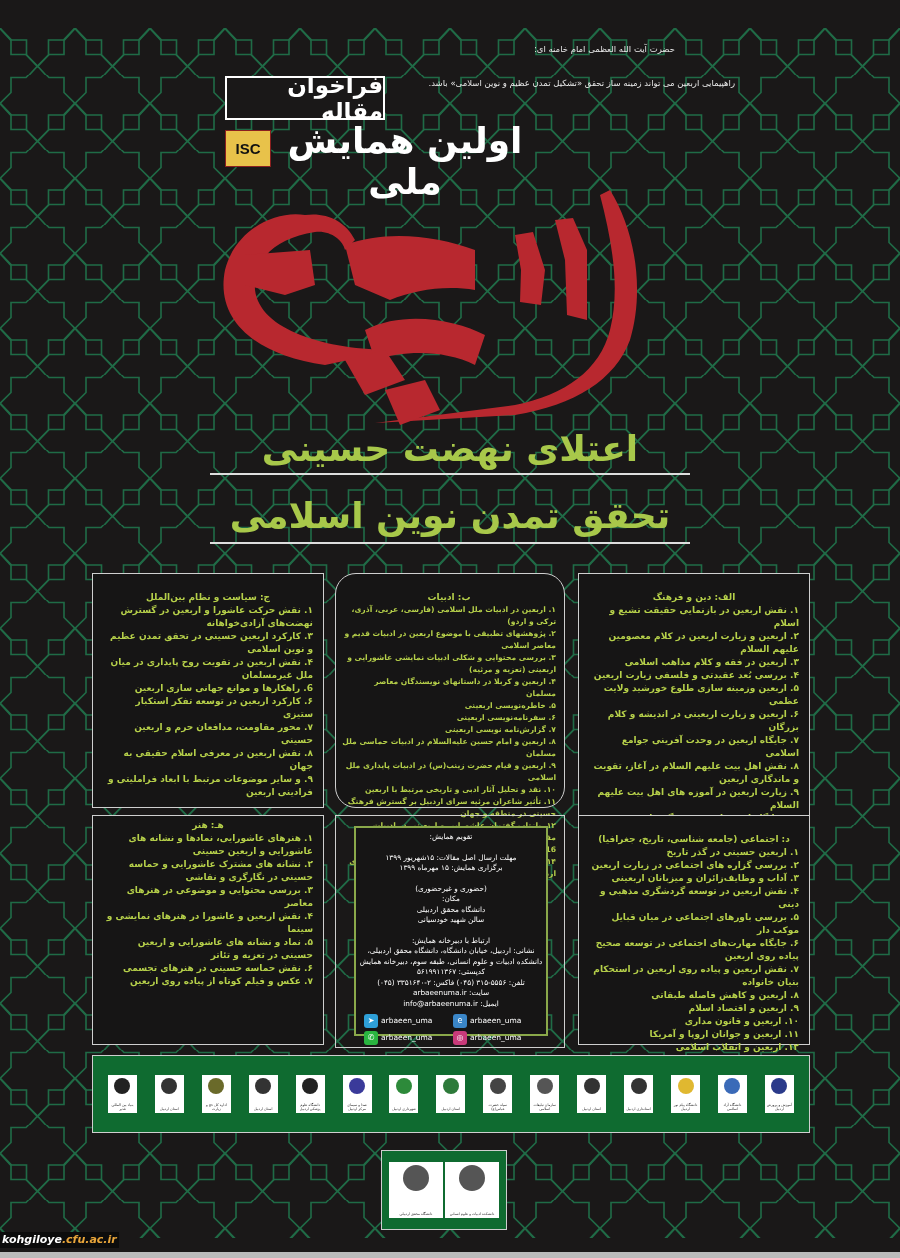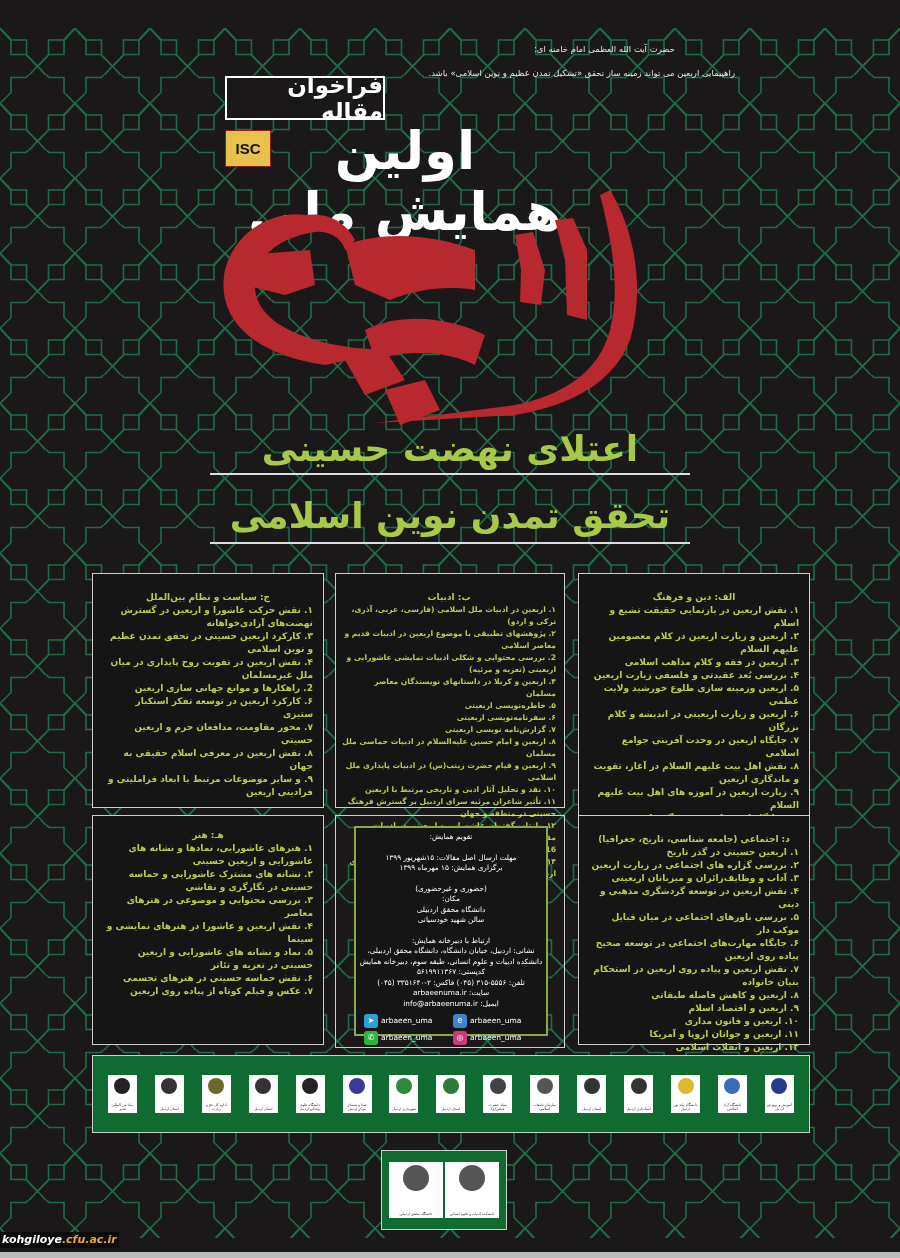--- a/index.html
+++ b/index.html
@@ -3,53 +3,53 @@
 <meta charset="utf-8">
 <style>
   * { box-sizing: border-box; margin: 0; padding: 0; }
   html, body { width: 900px; height: 1258px; background: #1a1818; overflow: hidden; }
   body { position: relative; font-family: "DejaVu Sans", sans-serif; color: #fff; }
 
   .pattern { position: absolute; left: 0; top: 0; width: 900px; height: 1258px; }
 
   .quote { position: absolute; right: 165px; top: 44px; direction: rtl; text-align: right;
     font-size: 8.5px; color: #e8e8e8; font-family: "DejaVu Sans", sans-serif; }
-  .quote .author { display: block; margin-bottom: 14px; padding-right: 60px; }
+  .quote .author { display: block; margin-bottom: 24px; padding-right: 60px; }
 
   .call-box { position: absolute; left: 225px; top: 76px; width: 160px; height: 44px;
     border: 2px solid #fff; background: #1a1818; display: flex; align-items: center; justify-content: center;
     font-size: 23px; font-weight: bold; direction: rtl; font-family: "DejaVu Sans", sans-serif; }
 
   .isc { position: absolute; left: 225px; top: 130px; width: 46px; height: 37px; background: #e8c24a;
     border: 1px solid #8a1f1f; display: flex; align-items: center; justify-content: center;
     font-weight: bold; font-size: 15px; color: #111; font-family: "Liberation Sans", sans-serif; }
 
   .national { position: absolute; left: 245px; top: 120px; width: 320px; text-align: center;
-    font-size: 53px; font-weight: bold; direction: rtl; color: #fff; font-family: "DejaVu Sans", sans-serif; }
+    font-size: 36px; font-weight: bold; direction: rtl; color: #fff; font-family: "DejaVu Sans", sans-serif; }
 
   .arbaeen { position: absolute; left: 215px; top: 190px; width: 470px; height: 245px; }
 
   .green-title { position: absolute; left: 210px; width: 480px; text-align: center;
     color: #a8c84a; font-weight: bold; direction: rtl; font-family: "DejaVu Sans", sans-serif; }
   .t1 { top: 428px; font-size: 36px; }
   .t2 { top: 495px; font-size: 36px; }
   .hr { position: absolute; left: 210px; width: 480px; height: 2px; background: #ddd; }
   .hr1 { top: 473px; } .hr2 { top: 542px; }
 
   .box { position: absolute; border: 1.5px solid #cfcfcf; background: #161515; direction: rtl;
     text-align: right; font-family: "DejaVu Sans", sans-serif; color: #b6d04a; }
   .box .head { text-align: center; font-size: 9px; font-weight: bold; margin-bottom: 2px; }
   .box ol { list-style: none; font-size: 9px; line-height: 13px; font-weight: bold; }
   .box.small ol { font-size: 7.6px; line-height: 12px; font-weight: bold; }
 
   .b1 { left: 578px; top: 573px; width: 232px; height: 262px; padding: 18px 10px 6px 10px; }
-  .b2 { left: 335px; top: 573px; width: 230px; height: 235px; padding: 18px 8px 6px 6px; }
+  .b2 { left: 335px; top: 573px; width: 230px; height: 235px; padding: 18px 8px 6px 6px; border-radius: 21px; }
   .b3 { left: 92px;  top: 573px; width: 232px; height: 235px; padding: 18px 10px 0 10px; }
   .b4 { left: 578px; top: 815px; width: 232px; height: 230px; padding: 18px 10px 6px 10px; }
-  .b6 { left: 92px;  top: 815px; width: 232px; height: 230px; padding: 14px 10px 6px 10px; }
+  .b6 { left: 92px;  top: 815px; width: 232px; height: 230px; padding: 4px 10px 6px 10px; }
 
   .b5 { position: absolute; left: 335px; top: 815px; width: 230px; height: 233px; border: 1.5px solid #cfcfcf; }
   .b5 .inner { position: absolute; left: 18px; top: 10px; width: 194px; height: 210px; border: 2px solid #8aa84a;
     background: #161515; direction: rtl; text-align: center; color: #fff; font-size: 7.3px; line-height: 10.5px; padding-top: 4px; }
   .b5 .gap { height: 10px; }
   .social { display: grid; grid-template-columns: 1fr 1fr; gap: 3px 4px; padding: 2px 8px; direction: ltr; margin-top: 3px; }
   .soc { display: flex; align-items: center; gap: 3px; font-size: 7.5px; color: #fff; }
   .soc .ico { width: 14px; height: 14px; border-radius: 3px; display: flex; align-items: center; justify-content: center; font-size: 8px; }
   .ico.tg { background: #2ea0d8; } .ico.ea { background: #3a86c8; } .ico.wa { background: #2ab540; } .ico.ig { background: #c93a7a; }
 
@@ -129,41 +129,41 @@
       <li>۱۳. پیاده روی اربعین و بُعد فرهنگسازی دینی</li>
       <li>۱۴. تحلیل و بررسی خطبه های اربعینی</li>
       <li>۱۵. اربعین و امر به معروف و نهی از منکر</li>
     </ol>
 </div>
 <div class="box b2 small">
   <div class="head">ب: ادبیات</div>
   <ol id="list-literature">
       <li>۱. اربعین در ادبیات ملل اسلامی (فارسی، عربی، آذری، ترکی و اردو)</li>
       <li>۲. پژوهشهای تطبیقی با موضوع اربعین در ادبیات قدیم و معاصر اسلامی</li>
-      <li>2. بررسی محتوایی و شکلی ادبیات نمایشی عاشورایی و اربعینی (تعزیه و مرثیه)</li>
+      <li>۳. بررسی محتوایی و شکلی ادبیات نمایشی عاشورایی و اربعینی (تعزیه و مرثیه)</li>
       <li>۴. اربعین و کربلا در داستانهای نویسندگان معاصر مسلمان</li>
       <li>۵. خاطره‌نویسی اربعینی</li>
       <li>۶. سفرنامه‌نویسی اربعینی</li>
       <li>۷. گزارش‌نامه نویسی اربعینی</li>
       <li>۸. اربعین و امام حسین علیه‌السلام در ادبیات حماسی ملل مسلمان</li>
       <li>۹. اربعین و قیام حضرت زینب(س) در ادبیات پایداری ملل اسلامی</li>
       <li>۱۰. نقد و تحلیل آثار ادبی و تاریخی مرتبط با اربعین</li>
       <li>۱۱. تأثیر شاعران مرثیه سرای اردبیل بر گسترش فرهنگ حسینی در منطقه و جهان</li>
       <li>۱۲. بازتاب گفتمان عاشورایی و اربعینی در ادبیات مقاومت</li>
       <li>16. اربعین و کربلا در ادبیات غنایی ملل مسلمان</li>
       <li>۱۴. و سایر موضوعات ادبی مرتبط با اربعین و پیاده روی اربعین</li>
     </ol>
 </div>
 <div class="box b3">
   <div class="head">ج: سیاست و نظام بین‌الملل</div>
   <ol id="list-politics">
       <li>۱. نقش حرکت عاشورا و اربعین در گسترش نهضت‌های آزادی‌خواهانه</li>
       <li>۳. کارکرد اربعین حسینی در تحقق تمدن عظیم و نوین اسلامی</li>
       <li>۴. نقش اربعین در تقویت روح پایداری در میان ملل غیرمسلمان</li>
-      <li>2. راهکارها و موانع جهانی سازی اربعین</li>
+      <li>6. راهکارها و موانع جهانی سازی اربعین</li>
       <li>۶. کارکرد اربعین در توسعه تفکر استکبار ستیزی</li>
       <li>۷. محور مقاومت، مدافعان حرم و اربعین حسینی</li>
       <li>۸. نقش اربعین در معرفی اسلام حقیقی به جهان</li>
       <li>۹. و سایر موضوعات مرتبط با ابعاد فراملیتی و فرادینی اربعین</li>
     </ol>
 </div>
 <div class="box b4">
   <div class="head">د: اجتماعی (جامعه شناسی، تاریخ، جغرافیا)</div>
   <ol id="list-social">
       <li>۱. اربعین حسینی در گذر تاریخ</li>

